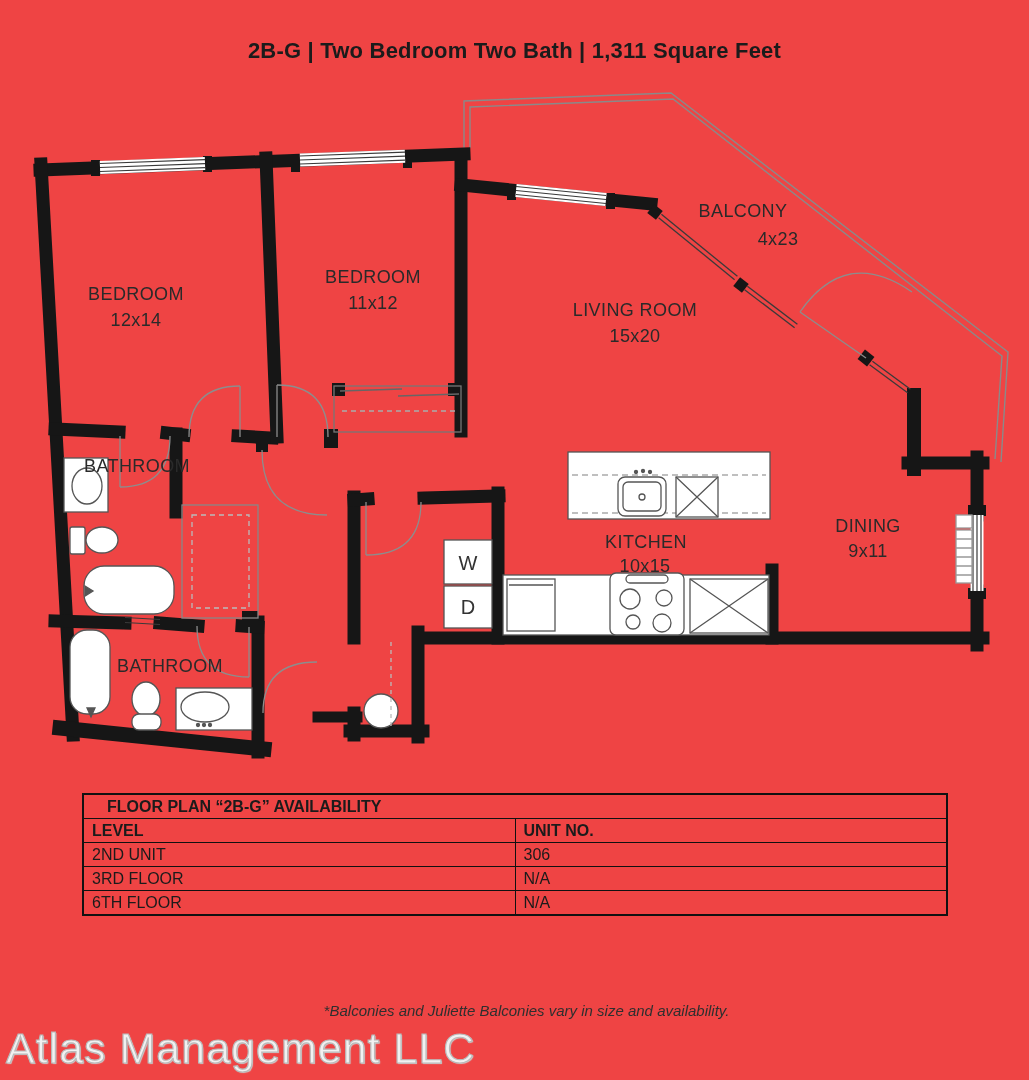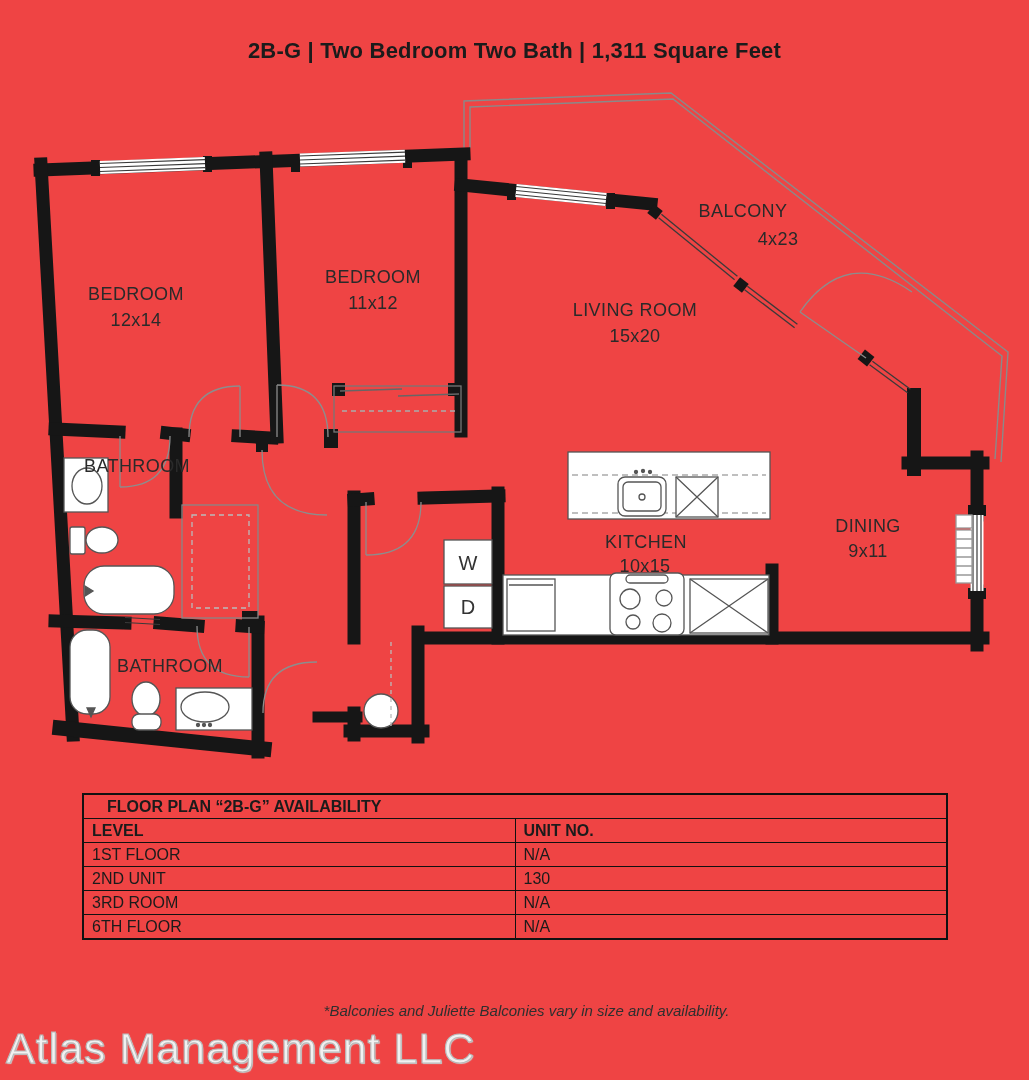--- a/index.html
+++ b/index.html
@@ -223,29 +223,25 @@
   <table class="avail">
     <tbody>
         <tr class="t-title">
       <td colspan="2">FLOOR PLAN “2B-G” AVAILABILITY</td>
     </tr>
     <tr class="t-head">
       <td class="c1">LEVEL</td>
       <td>UNIT NO.</td>
     </tr>
     <tr>
-      <td class="c1">1ST FLOOR</td>
-      <td>N/A</td>
+      <td class="c1">2ND UNIT</td>
+      <td>306</td>
     </tr>
     <tr>
-      <td class="c1">2ND UNIT</td>
-      <td>130</td>
-    </tr>
-    <tr>
-      <td class="c1">3RD ROOM</td>
+      <td class="c1">3RD FLOOR</td>
       <td>N/A</td>
     </tr>
     <tr>
       <td class="c1">6TH FLOOR</td>
       <td>N/A</td>
     </tr>
   </tbody>
     </table>
 
   <div class="footnote">*Balconies and Juliette Balconies vary in size and availability.</div>

